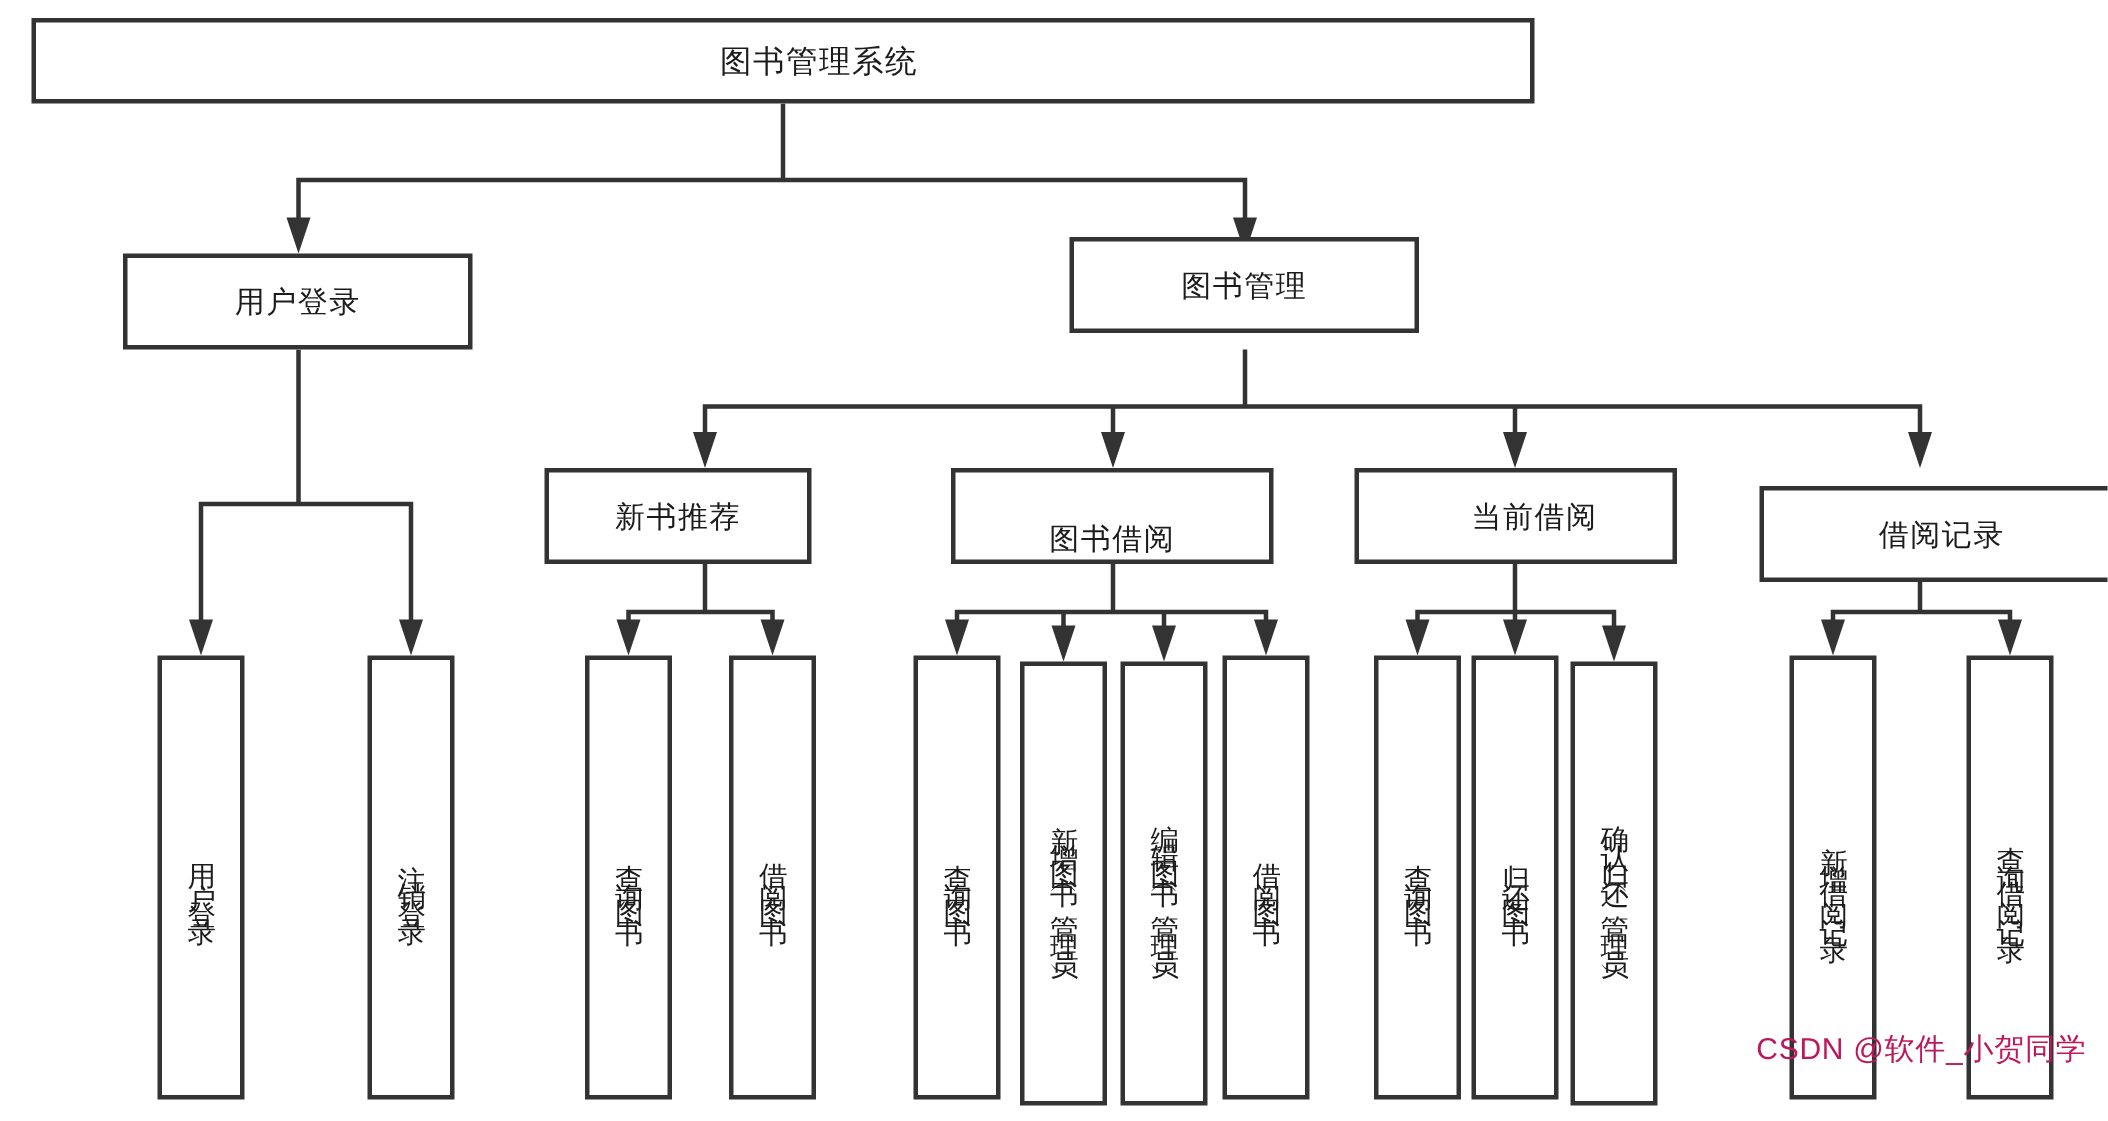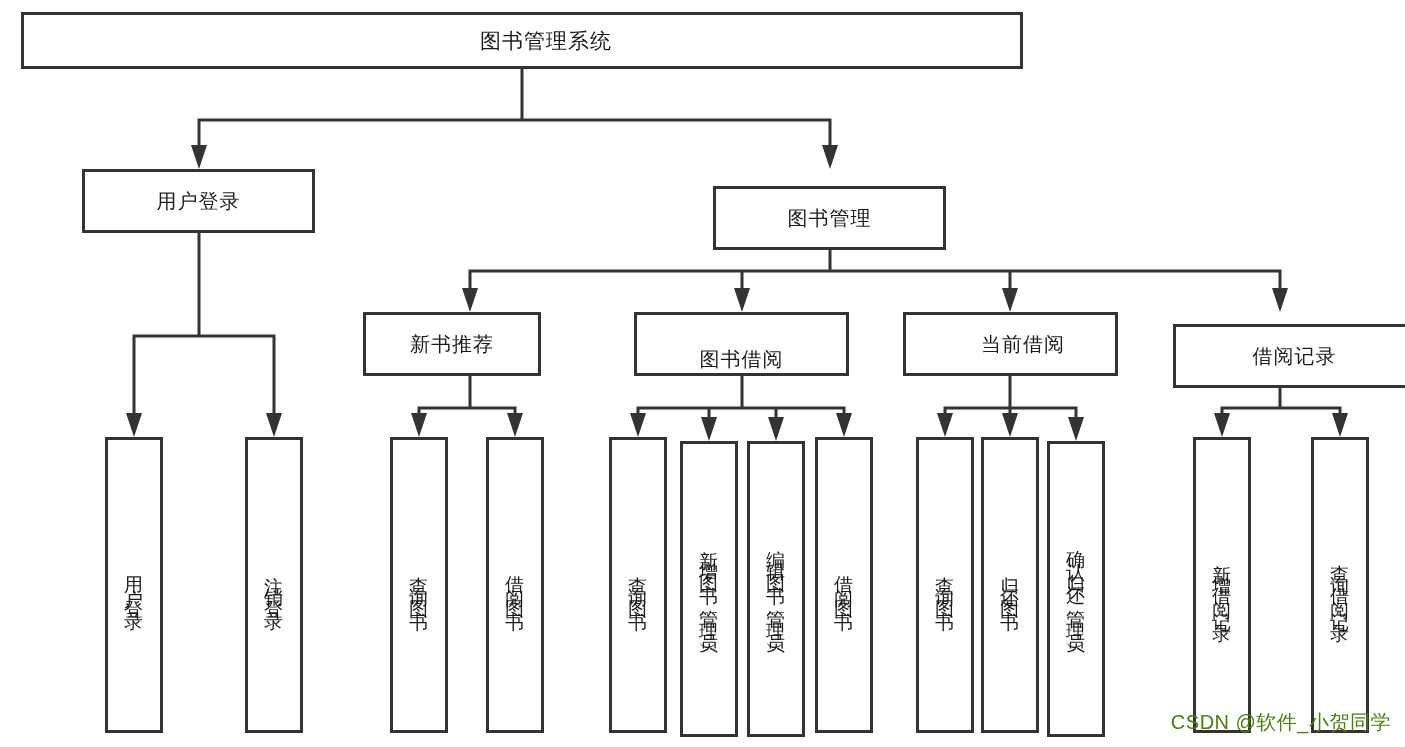--- a/index.html
+++ b/index.html
@@ -29,23 +29,23 @@
   .node.leaf { width: 58px; height: 296px; }
   .node.leaf span {
     writing-mode: vertical-lr;
     text-orientation: mixed;
     font-size: 19px;
     letter-spacing: 12px;
     line-height: 1;
   }
   .watermark {
     position: absolute;
-    right: 14px; top: 709px;
+    right: 14px; top: 686px;
     font-size: 20px;
-    color: #4d7c0f;
+    color: #be185d;
     letter-spacing: 0.5px;
     z-index: 6;
     white-space: nowrap;
   }
   .node { z-index: 2; }
 </style>
 </head>
 <body>
 
 <div class="diagram">
@@ -90,21 +90,21 @@
     </g>
   </svg>
 
   <div class="node hbox root-box" style="left:21px; top:12px; width:1002px; height:57px;padding-left:48px;">
     <span>图书管理系统</span>
   </div>
 
   <div class="node hbox" style="left:82px; top:169px; width:233px; height:64px;">
     <span>用户登录</span>
   </div>
-  <div class="node hbox" style="left:713px; top:186px; width:233px; height:64px;">
+  <div class="node hbox" style="left:713px; top:158px; width:233px; height:64px;">
     <span>图书管理</span>
   </div>
 
   <div class="node hbox" style="left:363px; top:312px; width:178px; height:64px;">
     <span>新书推荐</span>
   </div>
   <div class="node hbox" style="left:634px; top:312px; width:215px; height:64px;align-items:flex-end;">
     <span>图书借阅</span>
   </div>
   <div class="node hbox" style="left:903px; top:312px; width:215px; height:64px;padding-left:25px;">

